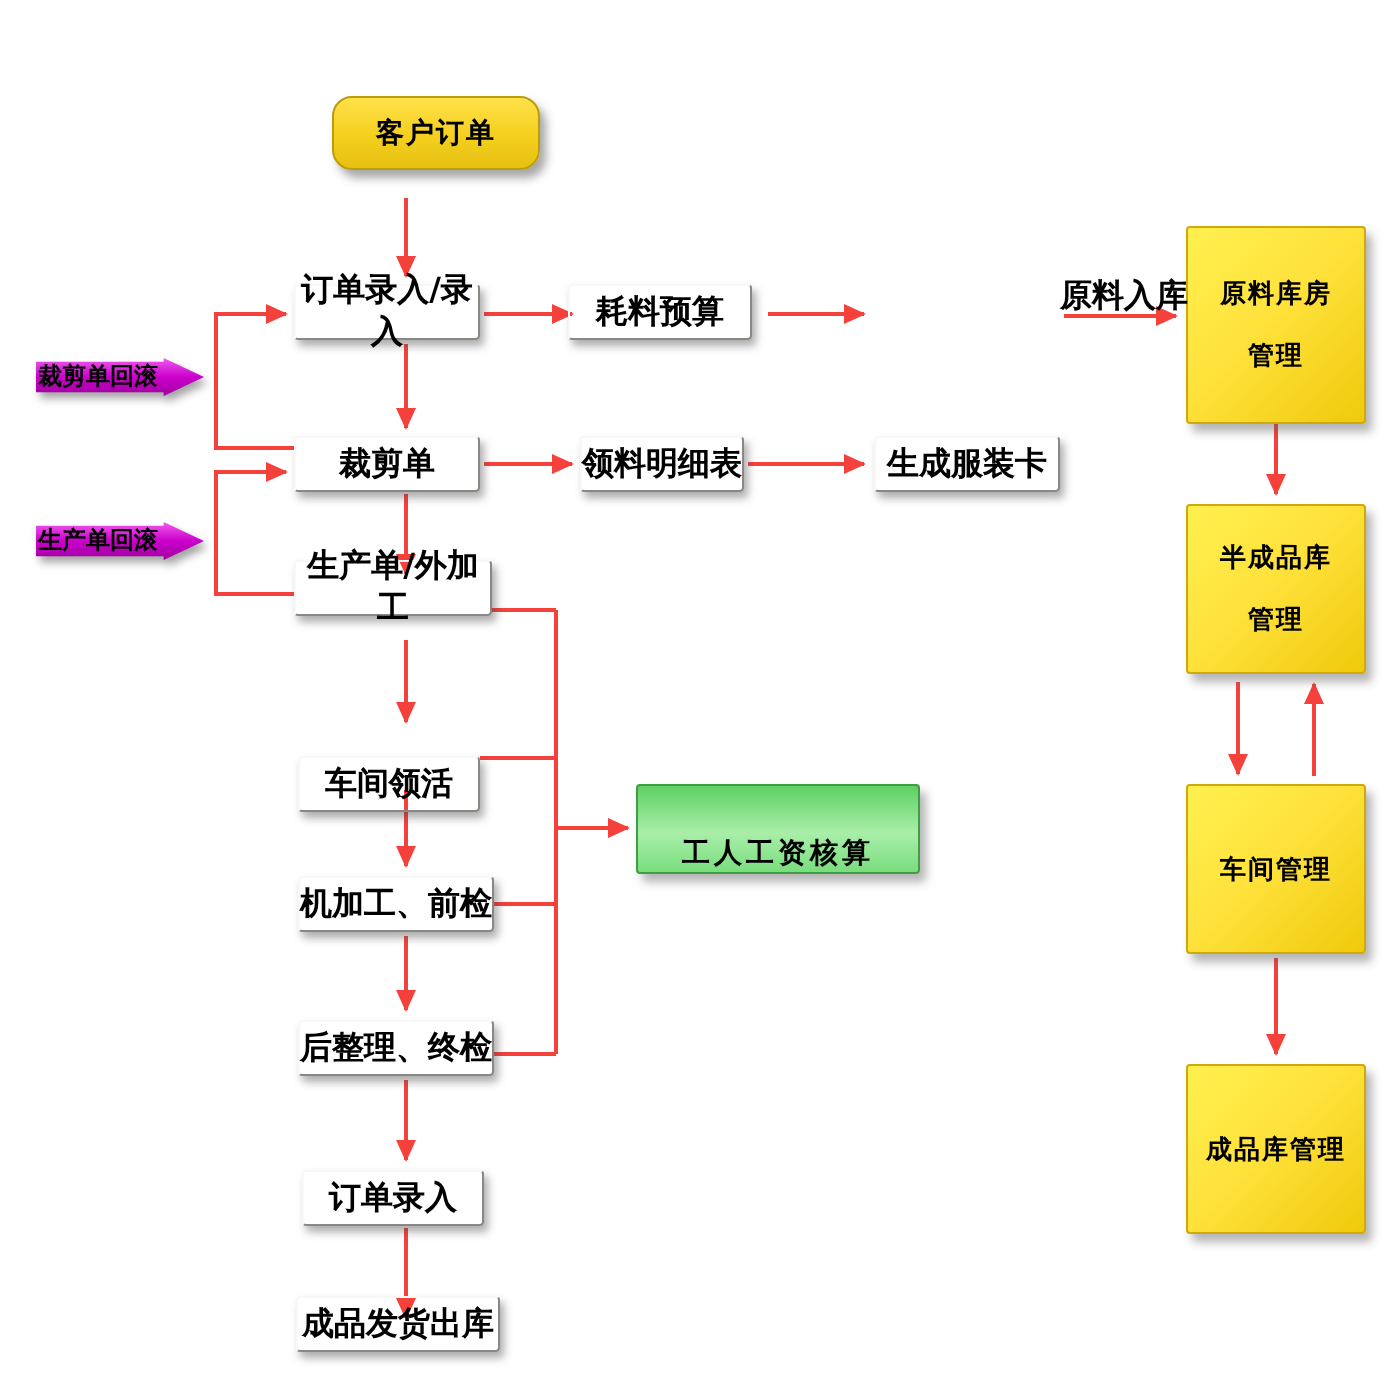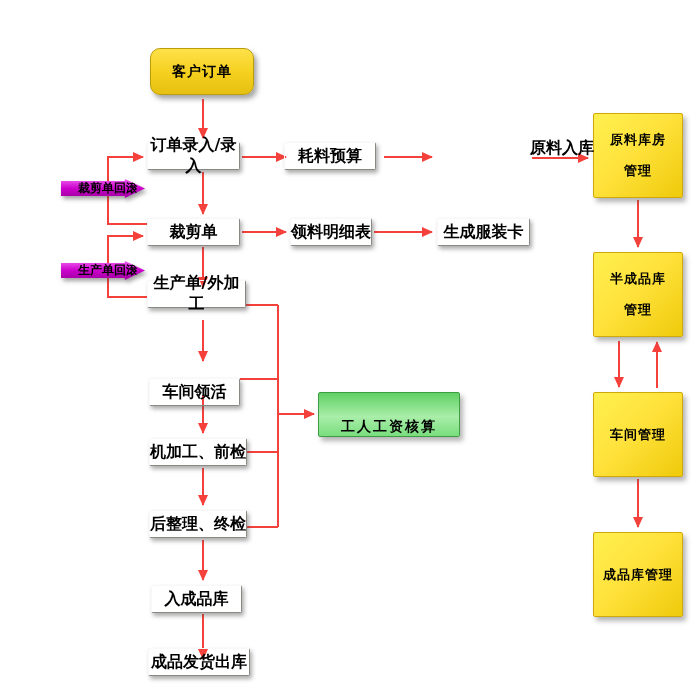--- a/index.html
+++ b/index.html
@@ -33,22 +33,22 @@
   .green{
     background:linear-gradient(180deg,#5fd063 0%,#a9eea9 55%,#79dd7d 100%);
     border:1px solid #3f9e43;border-radius:2px;
     box-shadow:3px 4px 5px rgba(90,90,90,.45);font-size:14px;letter-spacing:2px;
   }
   .banner{position:absolute;width:84px;height:19px;filter:drop-shadow(2px 3px 2px rgba(70,70,70,.5));}
   .banner .shape{
     width:100%;height:100%;
     background:linear-gradient(180deg,#ef5cef 0%,#cb00cb 50%,#a000a0 100%);
     clip-path:polygon(0 10%,76% 10%,76% 0,100% 50%,76% 100%,76% 90%,0 90%);
-    display:flex;align-items:center;padding-left:17px;box-sizing:border-box;
-    font-size:12px;font-weight:bold;color:#000;margin-left:43px;
+    display:flex;align-items:center;padding-left:1px;box-sizing:border-box;
+    font-size:12px;font-weight:bold;color:#000;
   }
   .edge-label{position:absolute;font-size:16px;font-weight:bold;}
 </style>
 </head>
 <body>
 
 <div class="stage">
 
   <svg class="connectors" viewBox="0 0 700 700" xmlns="http://www.w3.org/2000/svg">
     <defs>
@@ -84,21 +84,21 @@
       <line x1="278" y1="305" x2="278" y2="527"></line>
       <line x1="278" y1="414" x2="314" y2="414" marker-end="url(#ah)"></line>
 
       <line x1="638" y1="200" x2="638" y2="247" marker-end="url(#ah)"></line>
       <line x1="619" y1="341" x2="619" y2="387" marker-end="url(#ah)"></line>
       <line x1="657" y1="388" x2="657" y2="342" marker-end="url(#ah)"></line>
       <line x1="638" y1="479" x2="638" y2="527" marker-end="url(#ah)"></line>
     </g>
   </svg>
 
-  <div class="node start" style="left:150px;top:48px;width:104px;height:47px;">
+  <div class="node start" style="left:166px;top:48px;width:104px;height:37px;">
     <span>客户订单</span>
   </div>
 
   <div class="node gray" style="left:147px;top:142px;width:93px;height:28px;">
     <span>订单录入/录入</span>
   </div>
   <div class="node gray" style="left:284px;top:142px;width:92px;height:28px;">
     <span>耗料预算</span>
   </div>
   <div class="node gray" style="left:147px;top:218px;width:93px;height:28px;">
@@ -116,31 +116,31 @@
   <div class="node gray" style="left:149px;top:366px;width:91px;height:28px;margin-top:12px;">
     <span>车间领活</span>
   </div>
   <div class="node gray" style="left:149px;top:438px;width:98px;height:28px;">
     <span>机加工、前检</span>
   </div>
   <div class="node gray" style="left:149px;top:510px;width:98px;height:28px;">
     <span>后整理、终检</span>
   </div>
   <div class="node gray" style="left:151px;top:585px;width:91px;height:28px;">
-    <span>入成品库</span>
+    <span>订单录入</span>
   </div>
   <div class="node gray" style="left:148px;top:648px;width:102px;height:28px;">
     <span>成品发货出库</span>
   </div>
 
   <div class="node green" style="left:318px;top:392px;width:142px;height:45px;align-items:flex-end;">
     <span>工人工资核算</span>
   </div>
 
-  <div class="node module" style="left:593px;top:113px;width:90px;height:85px;">
+  <div class="node module" style="left:593px;top:113px;width:90px;height:99px;">
     <span>原料库房</span>
     <span>管理</span>
   </div>
   <div class="node module" style="left:593px;top:252px;width:90px;height:85px;">
     <span>半成品库</span>
     <span>管理</span>
   </div>
   <div class="node module" style="left:593px;top:392px;width:90px;height:85px;">
     <span>车间管理</span>
   </div>

